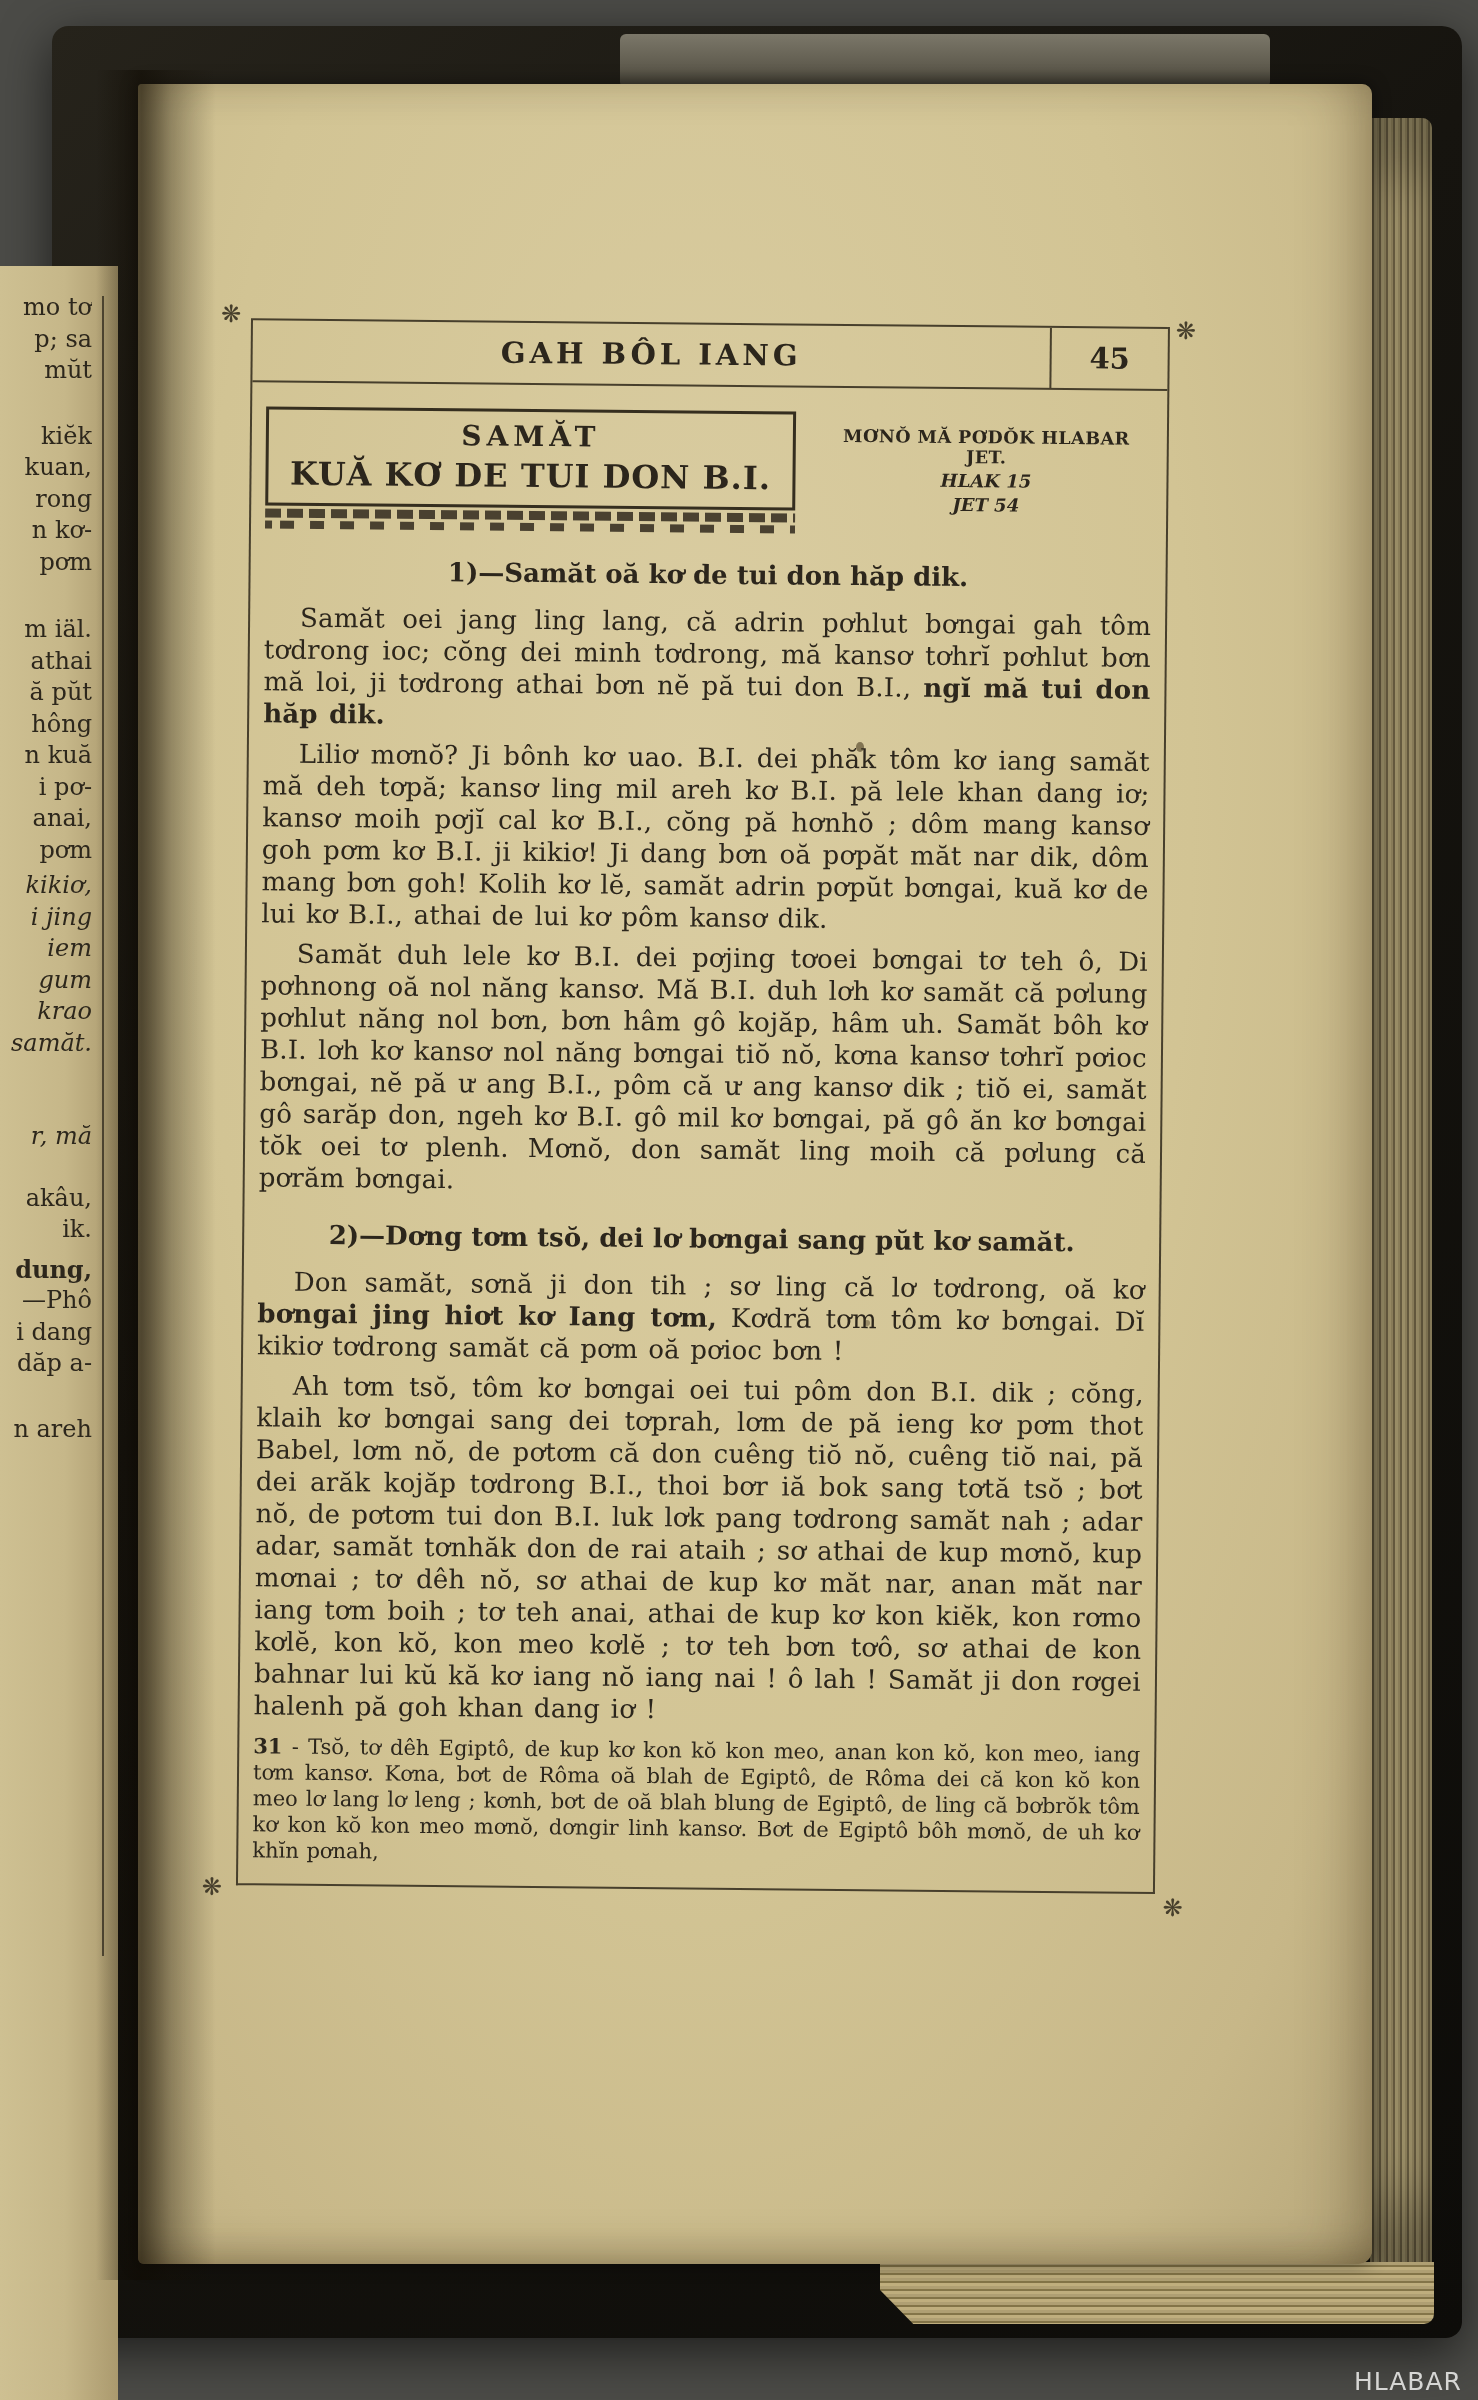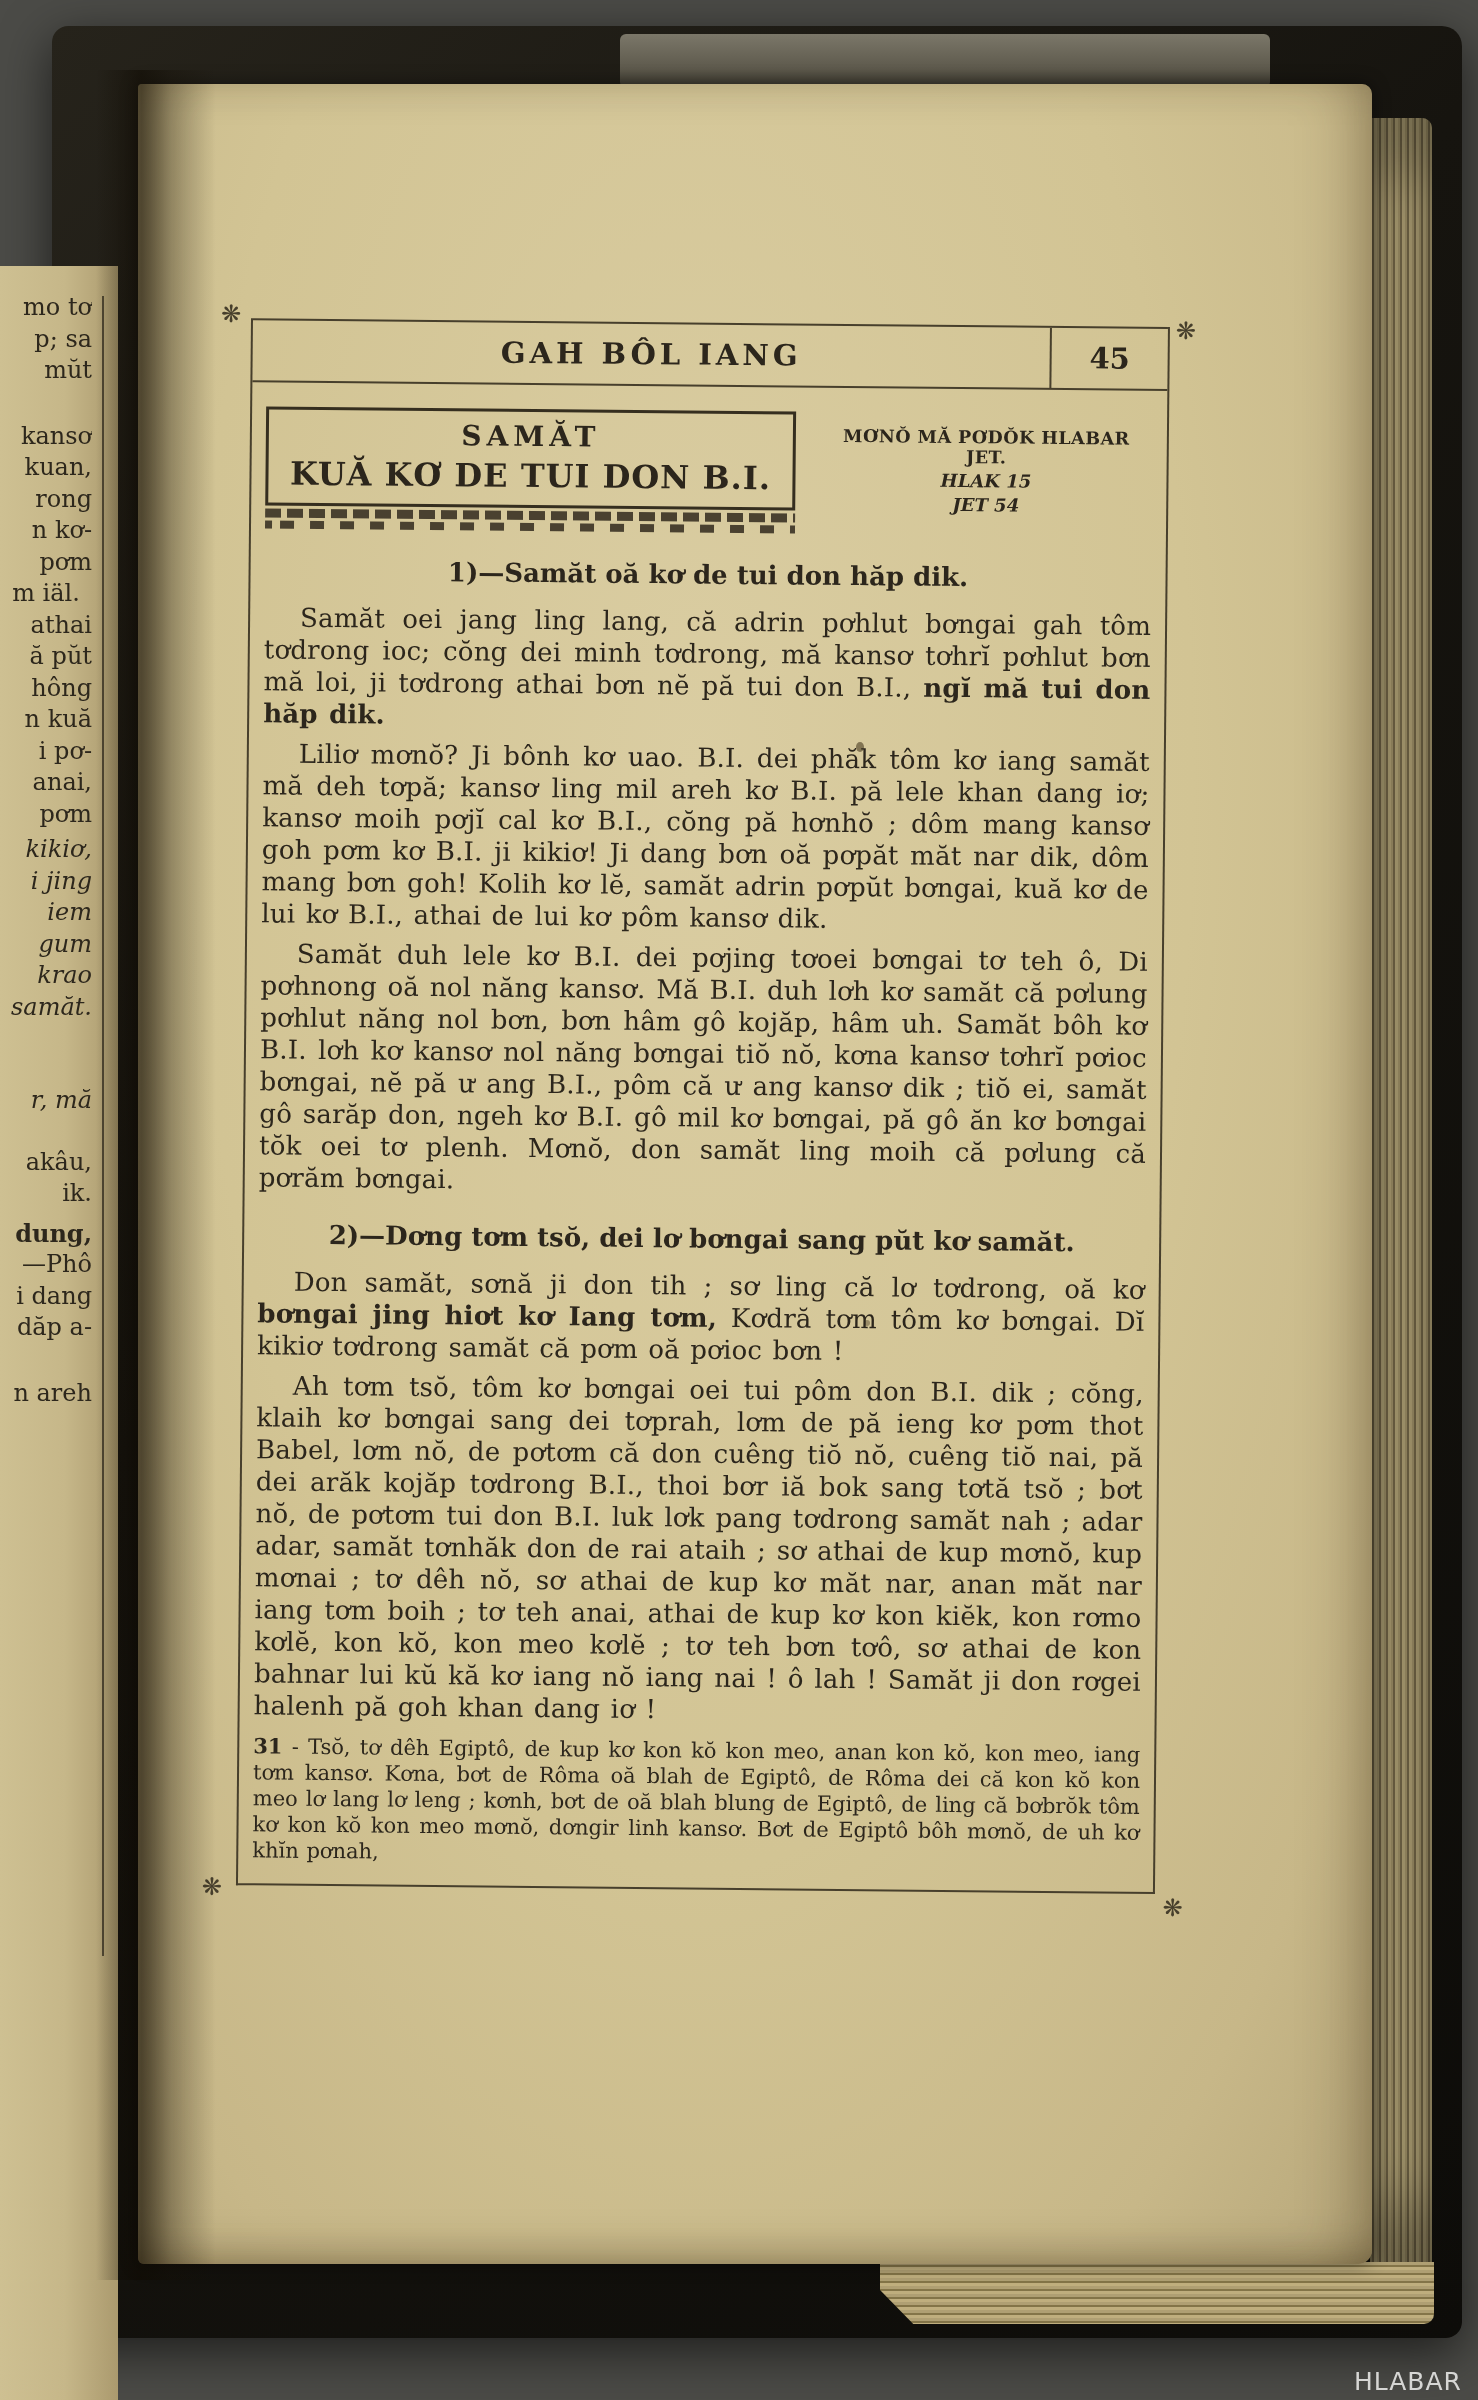--- a/index.html
+++ b/index.html
@@ -170,26 +170,26 @@
   <div class="top-page-edges"></div>
   <div class="right-page-edges"></div>
   <div class="bottom-page-edges"></div>
 
   <div class="left-page">
     <div class="left-page-rule"></div>
     <div class="fragments">
         <div class="frag">mo tơ</div>
         <div class="frag">p; sa</div>
         <div class="frag">mŭt</div>
-        <div class="frag" style="margin-top: 34px;">kansơ</div>
+        <div class="frag" style="margin-top: 34px;">kiĕk</div>
         <div class="frag">kuan,</div>
         <div class="frag">rong</div>
         <div class="frag">n kơ-</div>
         <div class="frag">pơm</div>
-        <div class="frag" style=" text-align: center;">m iäl.</div>
+        <div class="frag" style="margin-top: 36px;">m iäl.</div>
         <div class="frag">athai</div>
         <div class="frag">ă pŭt</div>
         <div class="frag">hông</div>
         <div class="frag">n kuă</div>
         <div class="frag">i pơ-</div>
         <div class="frag">anai,</div>
         <div class="frag">pơm</div>
         <div class="frag it" style="margin-top: 4px;">kikiơ,</div>
         <div class="frag it">i jing</div>
         <div class="frag it">iem</div>

